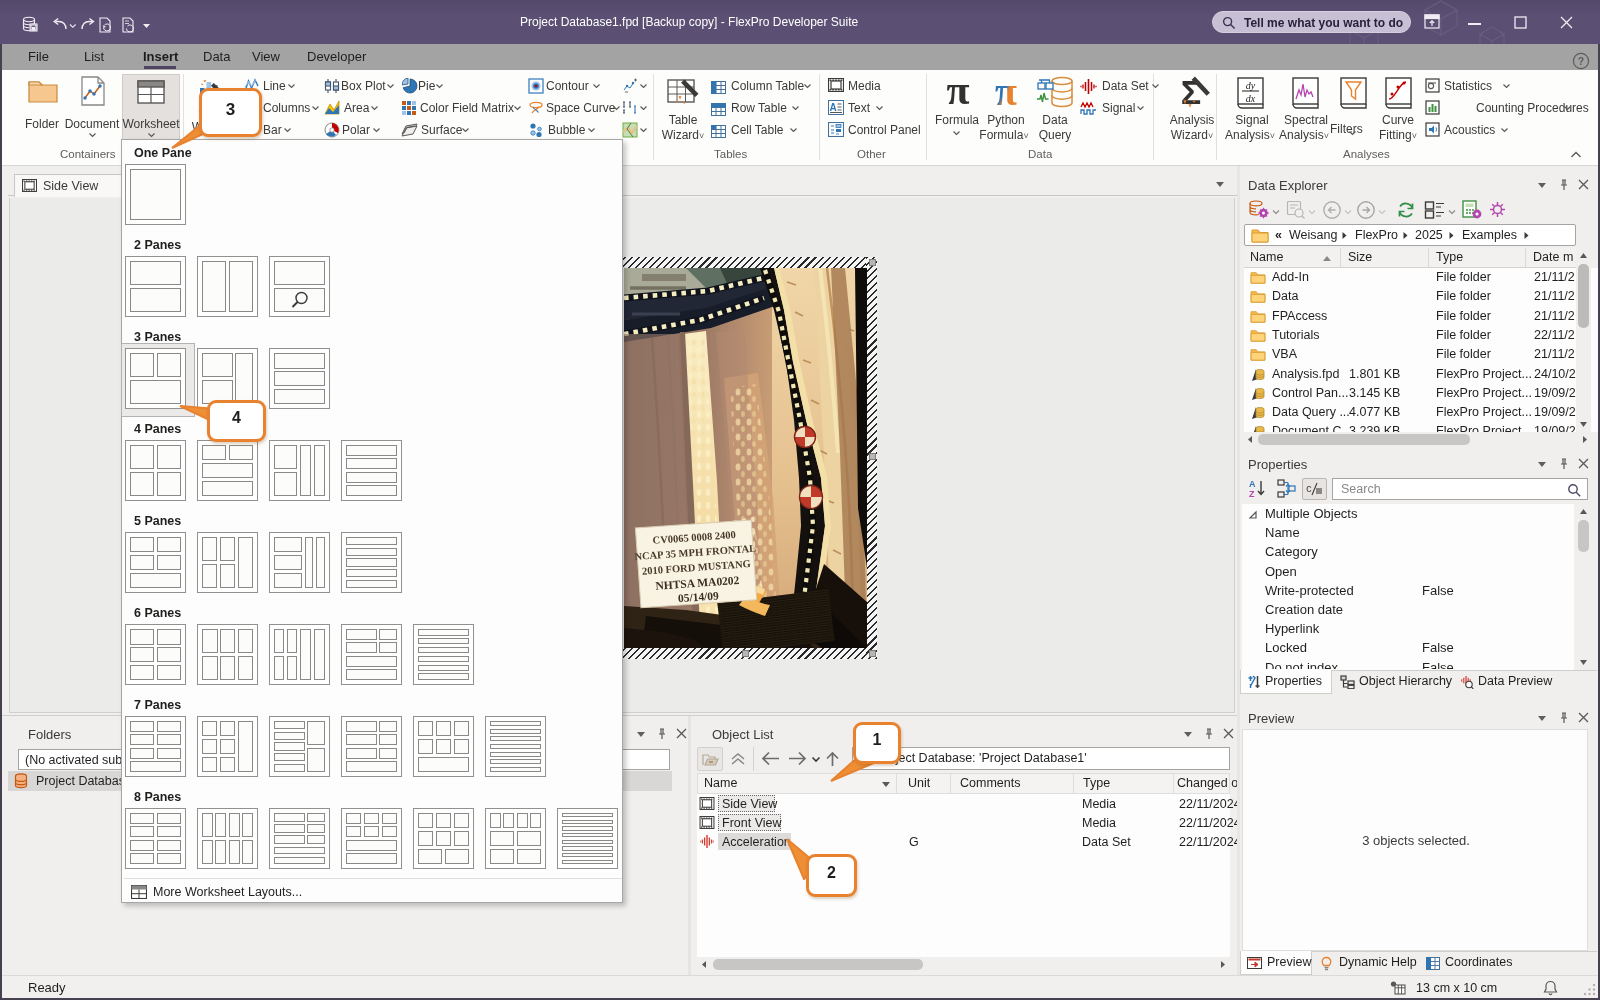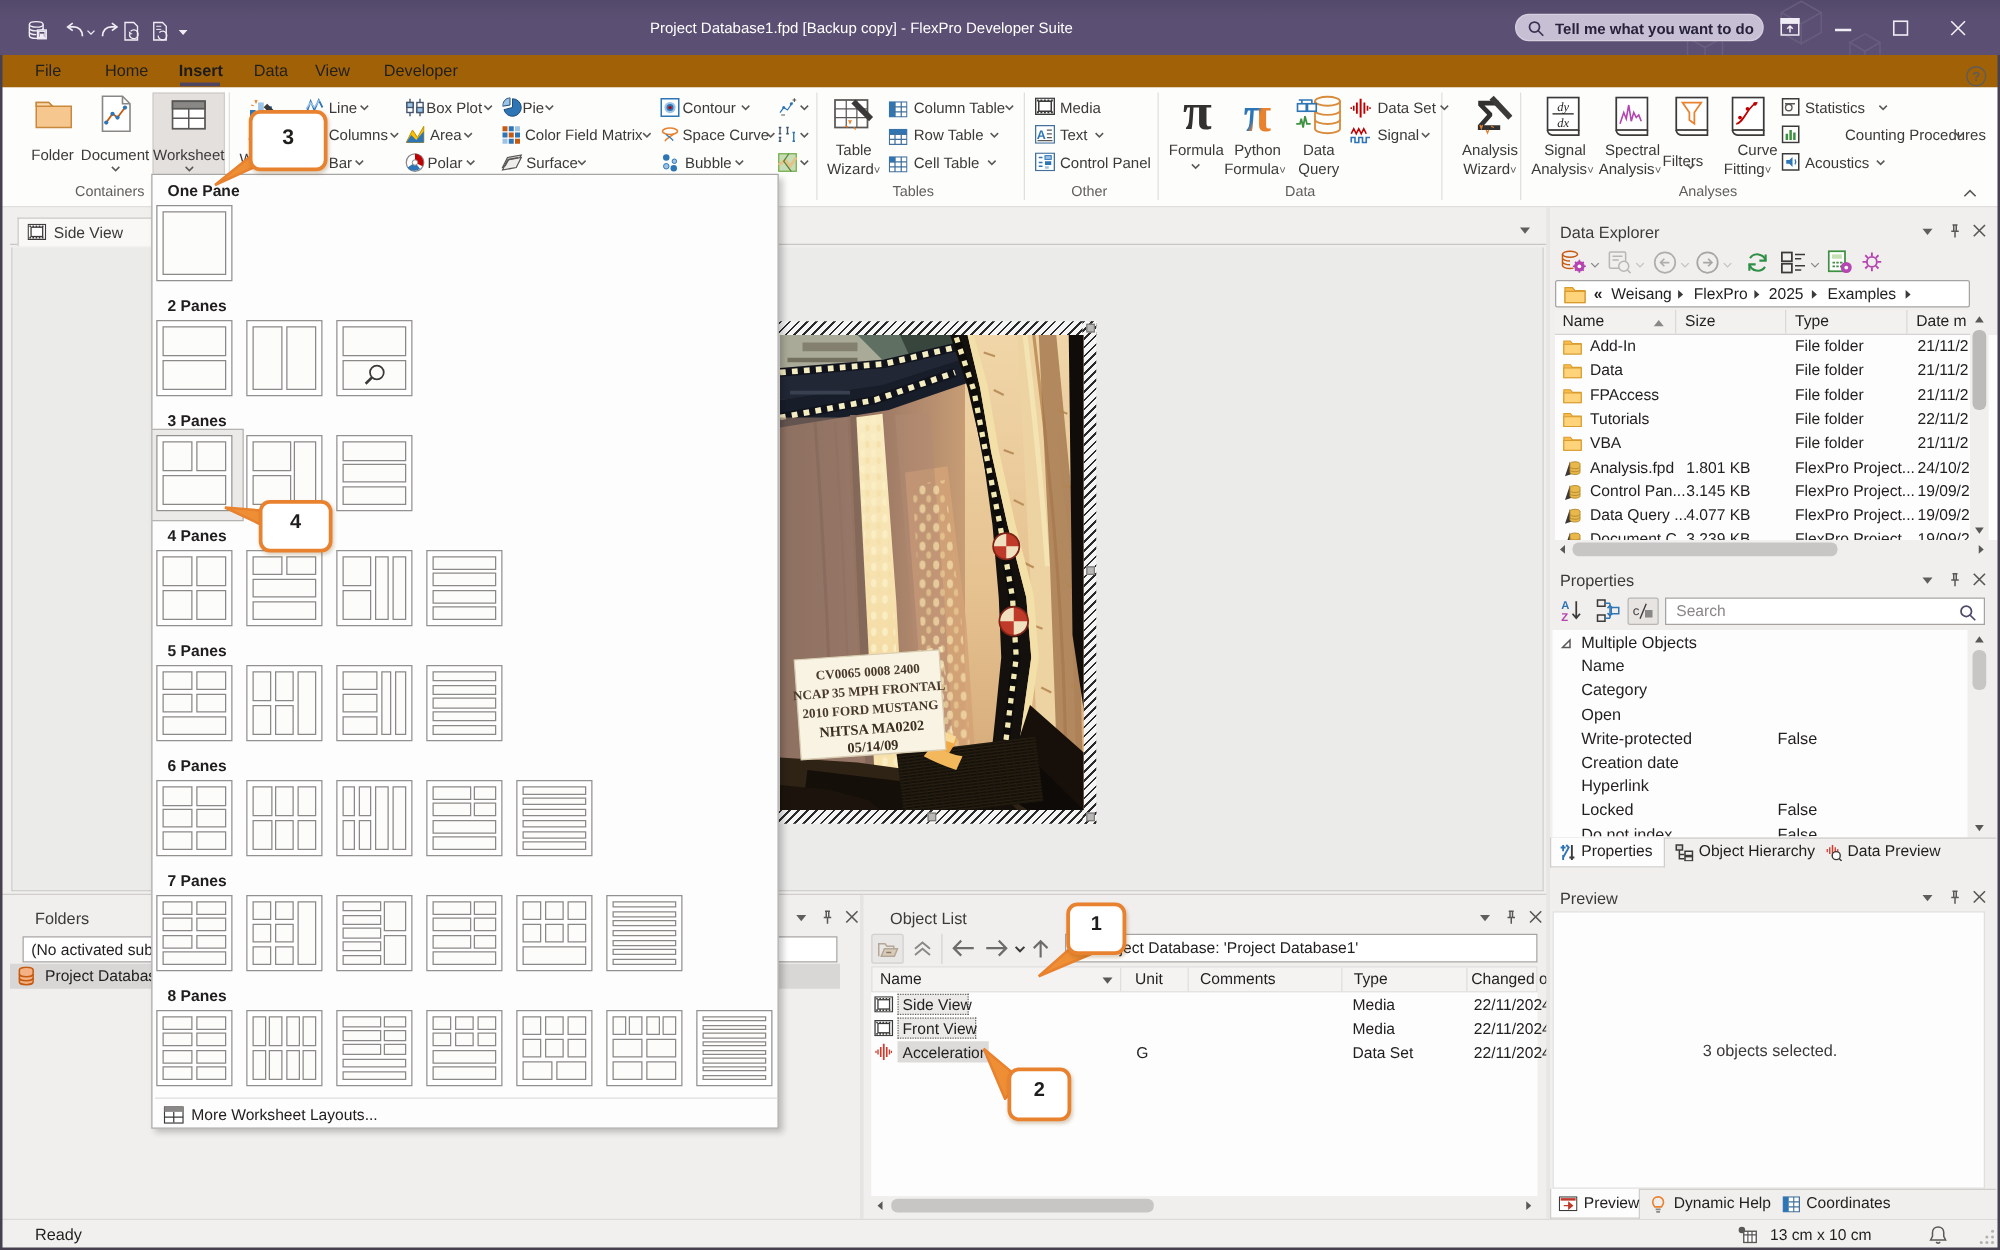--- a/index.html
+++ b/index.html
@@ -74,23 +74,23 @@
   </svg>
   <div class="a" style="left:1468px;top:23px;width:13px;height:1.6px;background:#efecf4"></div>
   <svg class="a" style="left:1514px;top:16px" width="13" height="13" viewBox="0 0 13 13" fill="none" stroke="#efecf4" stroke-width="1.3">
       <rect x="1" y="1" width="11" height="11"></rect>
     </svg>
   <svg class="a" style="left:1560px;top:16px" width="13" height="13" viewBox="0 0 13 13" fill="none" stroke="#efecf4" stroke-width="1.3">
       <path d="M1 1l11 11M12 1L1 12"></path>
     </svg>
 </div>
 
-<div class="a" style="left:0;top:44px;width:1600px;height:26px;background:#a16207">
+<div class="a" style="left:0;top:44px;width:1600px;height:26px;background:#a3a3a3">
   <div class="a" style="left:28px;top:5px;font-size:13px">File</div>
-  <div class="a" style="left:84px;top:5px;font-size:13px">Home</div>
+  <div class="a" style="left:84px;top:5px;font-size:13px">List</div>
   <div class="a" style="left:143px;top:5px;font-size:13px;font-weight:bold;color:#1d1c1b">Insert</div>
   <div class="a" style="left:144px;top:22px;width:32px;height:2.6px;background:#4e4660"></div>
   <div class="a" style="left:203px;top:5px;font-size:13px">Data</div>
   <div class="a" style="left:252px;top:5px;font-size:13px">View</div>
   <div class="a" style="left:307px;top:5px;font-size:13px">Developer</div>
 </div>
 <svg class="a" style="left:1572px;top:52px" width="18" height="18" viewBox="0 0 18 18">
     <circle cx="9" cy="9" r="7.6" fill="none" stroke="#5e5c5a" stroke-width="1.2"></circle>
     <text x="9" y="13" font-size="10.5" font-weight="bold" fill="#5e5c5a" text-anchor="middle" font-family="Liberation Sans">?</text>
   </svg>
@@ -480,21 +480,21 @@
       </svg>
     </div>
   <svg class="a" style="left:1385px;top:7px" width="27" height="32" viewBox="0 0 27 32">
       <rect x="1" y="1" width="25" height="26" fill="#fff" stroke="#3b3a39" stroke-width="1.4"></rect>
       <path d="M1 27c0 2.4 2 4 4 4h21v-4" fill="none" stroke="#3b3a39" stroke-width="1.4"></path>
       <path d="M4 22c6 0 10-16 17-17" fill="none" stroke="#c00000" stroke-width="1.4"></path>
       <circle cx="7" cy="17" r="1.5" fill="#c00000"></circle>
       <circle cx="13" cy="10" r="1.5" fill="#c00000"></circle>
       <circle cx="19" cy="6" r="1.5" fill="#c00000"></circle>
     </svg>
-  <div class="tt a" style="left:1374px;top:43px;width:48px;text-align:right">Curve</div>
+  <div class="tt a" style="left:1374px;top:43px;width:48px;text-align:center">Curve</div>
   <div class="tt a" style="left:1370px;top:58px;width:56px;text-align:center">Fitting<span style="font-size:9px;color:#5a5856">˅</span></div>
   <svg class="a" style="left:1425px;top:8px" width="15" height="15" viewBox="0 0 15 15" fill="none">
       <rect x="1" y="1" width="13" height="13" stroke="#3b3a39" stroke-width="1.2"></rect>
       <circle cx="6" cy="8" r="2.6" stroke="#5a5856" stroke-width="1.1"></circle>
       <path d="M3 5l8 0" stroke="#5a5856" stroke-width="1.1"></path>
     </svg>
   <div class="tt a" style="left:1444px;top:9px">Statistics</div>
     <div class="a cv" style="left:1502px;top:13px">
       <svg width="9" height="7" viewBox="0 0 9 7">
         <path d="M1.5 1.5l3 3 3-3" fill="none" stroke="#5a5856" stroke-width="1.2"></path>

